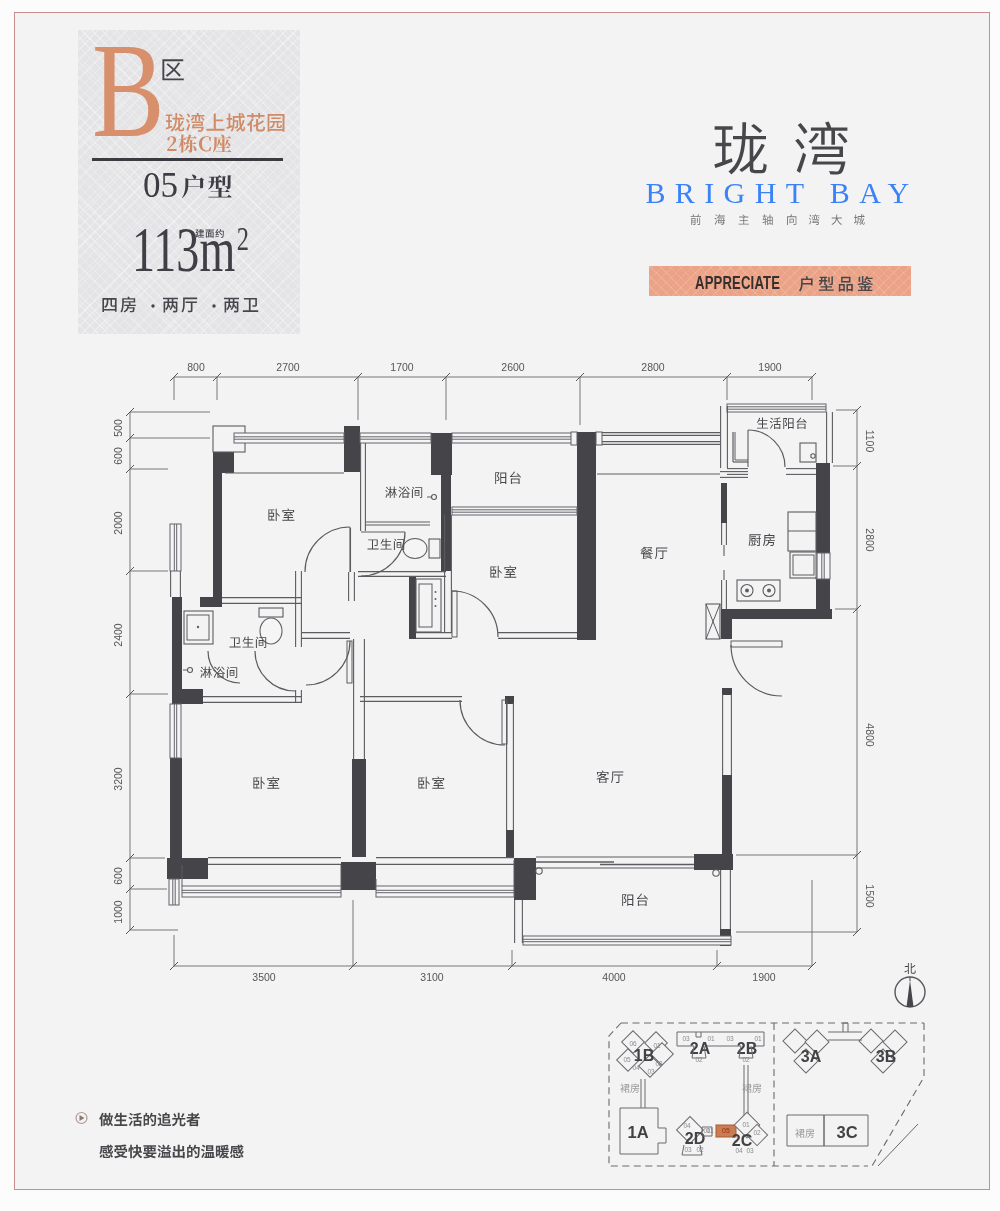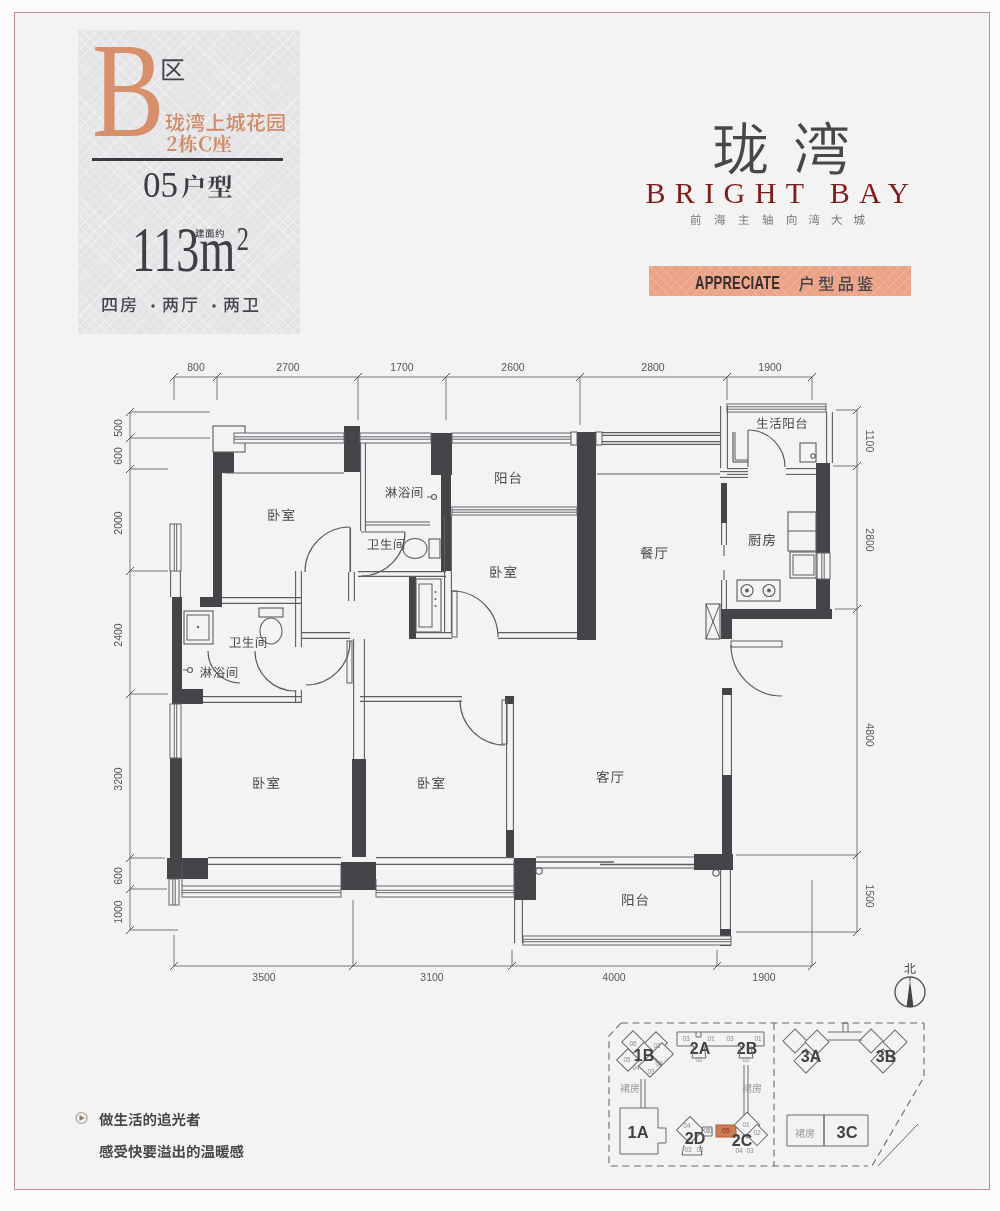--- a/index.html
+++ b/index.html
@@ -7,21 +7,21 @@
 .card{position:absolute;left:78px;top:30px;width:222px;height:304px;background:#e4e4e6;
 background-image:repeating-linear-gradient(45deg,rgba(255,255,255,.3) 0,rgba(255,255,255,.3) 1px,transparent 1px,transparent 7px),
 repeating-linear-gradient(-45deg,rgba(255,255,255,.3) 0,rgba(255,255,255,.3) 1px,transparent 1px,transparent 7px),
 repeating-linear-gradient(45deg,rgba(255,255,255,.14) 0,rgba(255,255,255,.14) 2px,transparent 2px,transparent 24px),
 repeating-linear-gradient(-45deg,rgba(255,255,255,.14) 0,rgba(255,255,255,.14) 2px,transparent 2px,transparent 24px);}
 .bigB{position:absolute;left:92px;top:22px;font-family:"Liberation Serif",serif;font-size:136px;line-height:1;color:#d8906c;transform:scaleX(.80);transform-origin:0 0;}
 .divider{position:absolute;left:92px;top:158px;width:191px;height:2.5px;background:#3a3a40;}
 .m2{position:absolute;left:132px;top:218px;font-family:"Liberation Serif",serif;color:#3f3f45;font-size:64px;line-height:1;transform:scaleX(.72);transform-origin:0 0;white-space:nowrap;}
 .m2 sup{font-size:34px;vertical-align:21px;margin-left:2px;}
 .rt{position:absolute;left:562px;top:178px;width:440px;text-align:center;line-height:1;}
-.brightbay{font-family:"Liberation Serif",serif;font-size:30px;letter-spacing:9.4px;color:#7f1d1d;}
+.brightbay{font-family:"Liberation Serif",serif;font-size:30px;letter-spacing:9.4px;color:#3b82f6;}
 .banner{position:absolute;left:649px;top:266px;width:262px;height:30px;background:#eba287;background-image:repeating-linear-gradient(45deg,rgba(255,255,255,.13) 0,rgba(255,255,255,.13) 1px,transparent 1px,transparent 7px),repeating-linear-gradient(-45deg,rgba(255,255,255,.13) 0,rgba(255,255,255,.13) 1px,transparent 1px,transparent 7px);}
 .appre{position:absolute;left:695px;top:272.5px;font-size:17.5px;letter-spacing:0.2px;color:#35302e;font-weight:bold;transform:scaleX(0.75);transform-origin:0 0;}
 svg{position:absolute;left:0;top:0;}
 </style></head>
 <body>
 
 <div class="frame"></div>
 
 <div class="card"></div>
 

